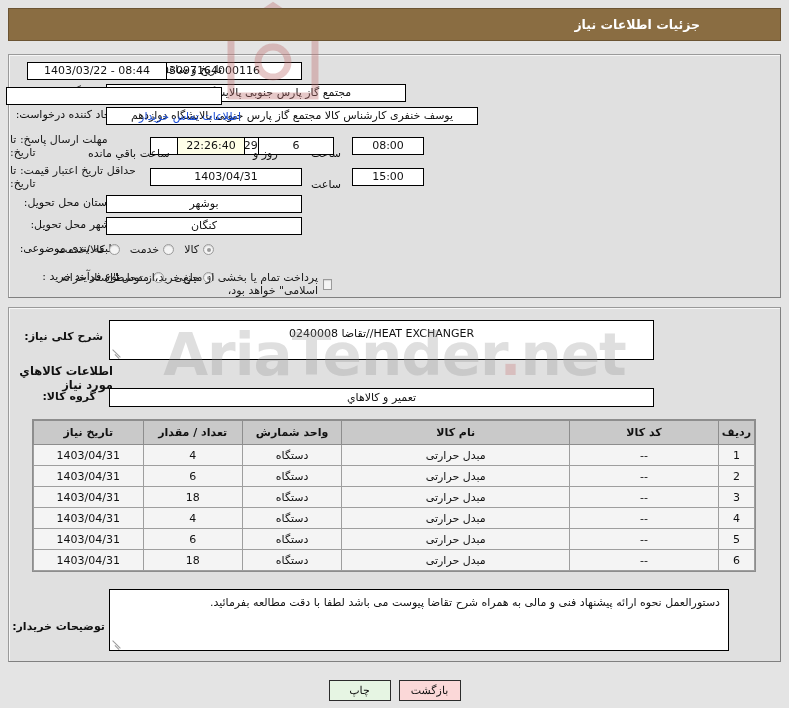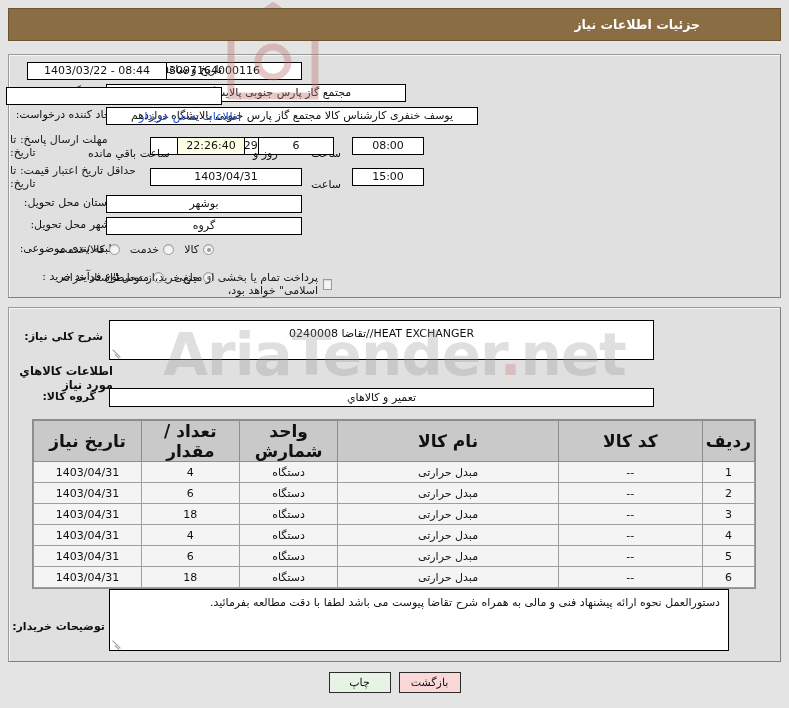--- a/index.html
+++ b/index.html
@@ -172,21 +172,21 @@
     width: 100%;
     border-collapse: collapse;
     font-size: 11px;
     direction: rtl;
   }
   table.items th {
     background: #c9c9c9;
     border: 1px solid #8d8d8d;
     height: 24px;
     font-weight: bold;
-    font-size: 17px;
+    font-size: 11px;
     color: #111;
     text-align: center;
     padding: 0 3px;
   }
   table.items td {
     background: #f4f4f4;
     border: 1px solid #9e9e9e;
     height: 21px;
     text-align: center;
     color: #111;
@@ -241,20 +241,21 @@
     border: 1px solid #2b2b2b;
     height: 21px;
     min-width: 62px;
     font-size: 11px;
     color: #111;
     cursor: pointer;
     display: flex;
     align-items: center;
     justify-content: center;
     padding: 0 10px;
+    margin-top: 8px;
   }
   .btn-back  { background: #fbd8d8; }
   .btn-print { background: #e6f5e3; }
 </style>
 </head>
 <body>
 
 <div id="page">
 
   <div class="topbar">
@@ -307,21 +308,21 @@
   <div class="fld c ltr" style="position:absolute; top:168px; right:365px; width:72px;">15:00</div>
 
   <div class="row" style="top:196px; right:679px;">
     <span class="lbl">استان محل تحویل:</span>
   </div>
   <div class="fld r" style="position:absolute; top:195px; right:487px; width:196px;">بوشهر</div>
 
   <div class="row" style="top:218px; right:679px;">
     <span class="lbl">شهر محل تحویل:</span>
   </div>
-  <div class="fld r" style="position:absolute; top:217px; right:487px; width:196px;">گروه</div>
+  <div class="fld r" style="position:absolute; top:217px; right:487px; width:196px;">کنگان</div>
 
   <div class="row" style="top:242px; right:672px;">
     <span class="lbl">طبقه بندی موضوعی:</span>
   </div>
   <div style="position:absolute; top:243px; right:575px; display:flex; align-items:center; direction:rtl;">
     <span class="radio on"></span>
     <span class="rad-lbl">کالا</span>
     <span class="radio"></span>
     <span class="rad-lbl">خدمت</span>
     <span class="radio"></span>

